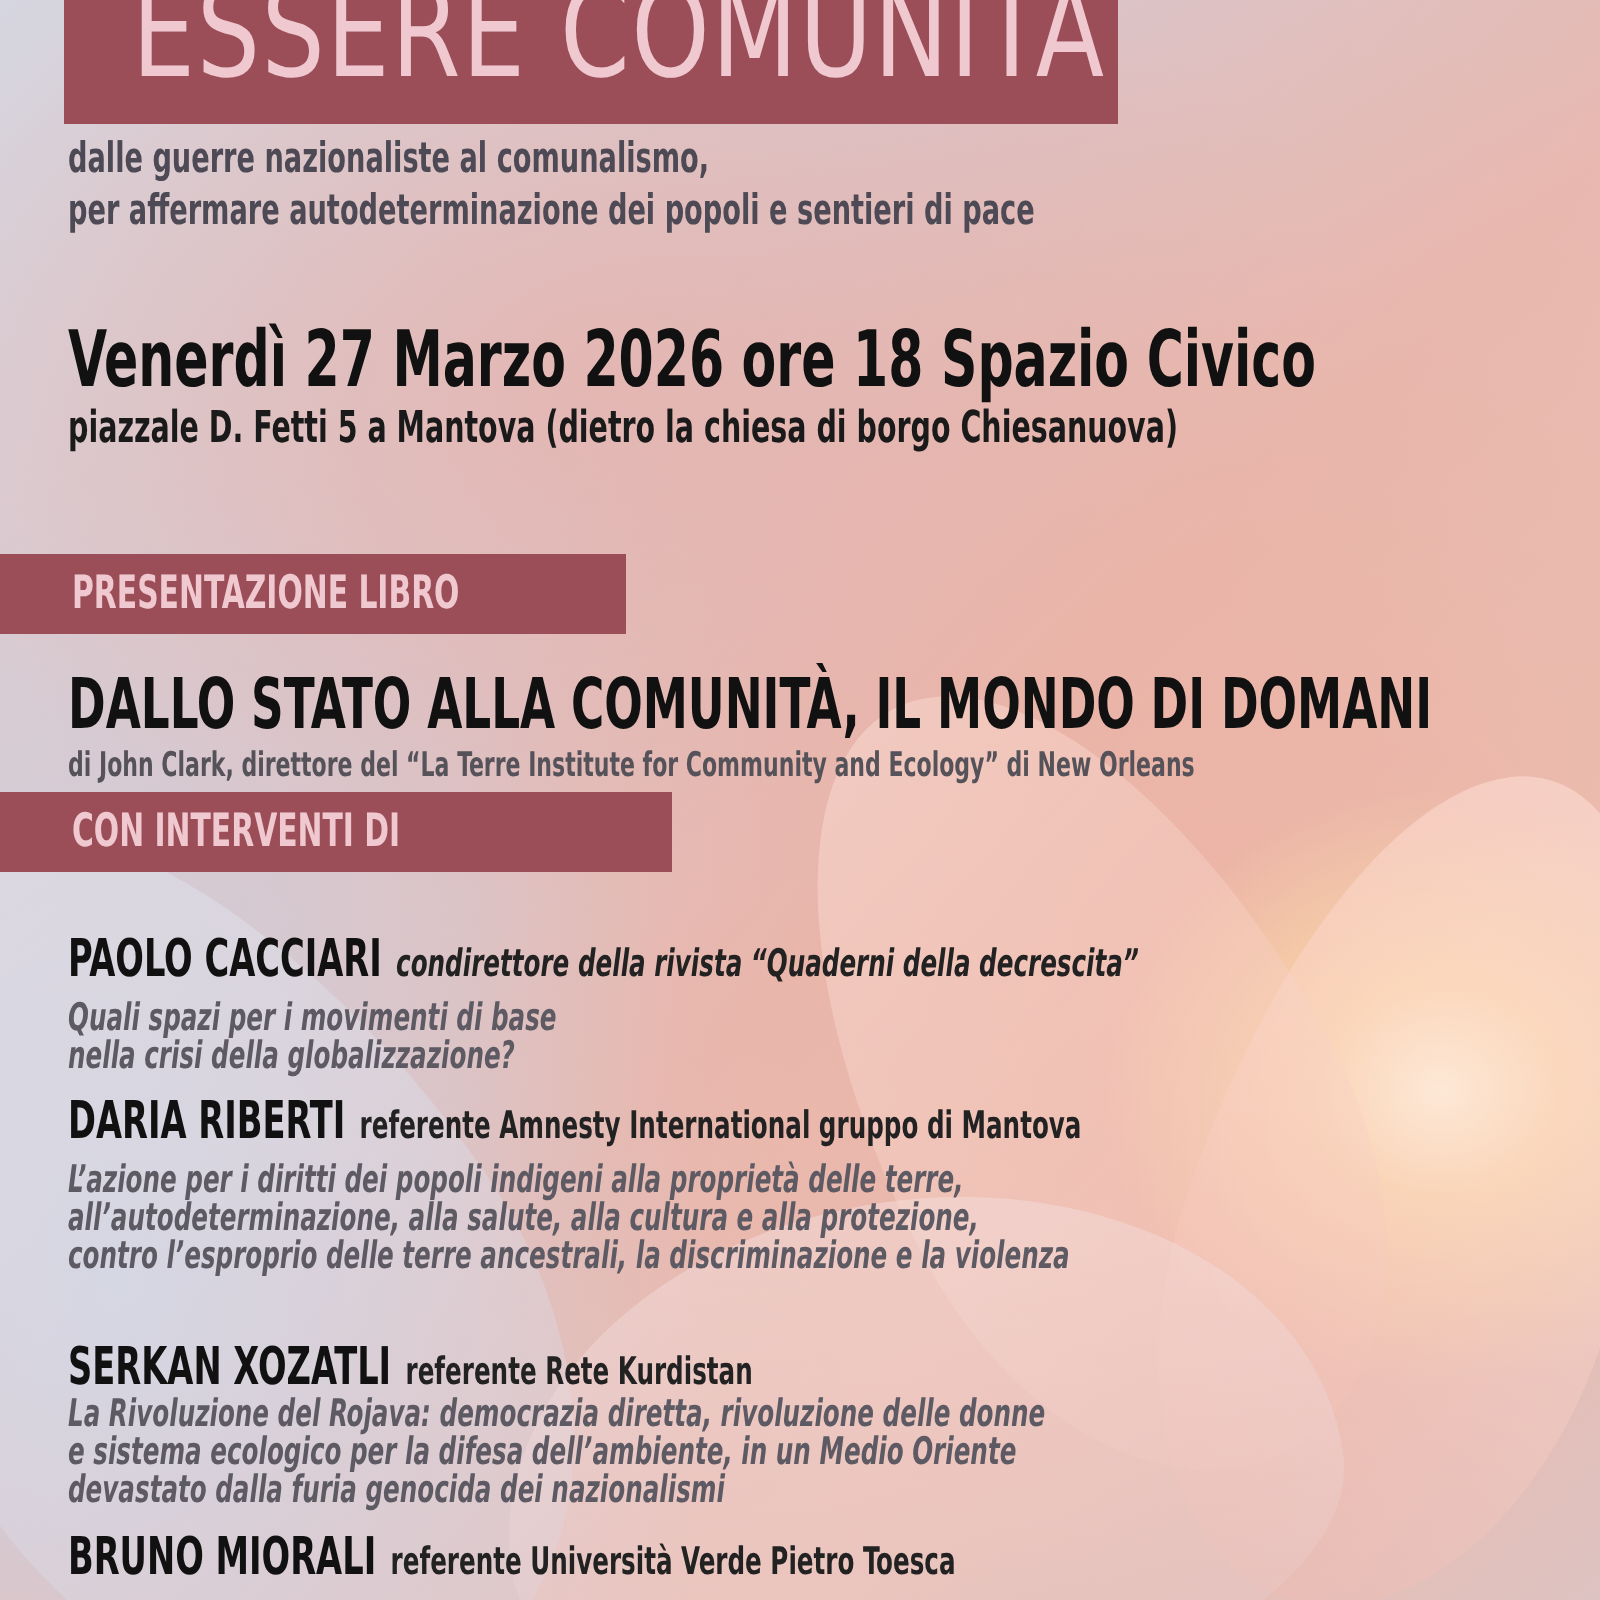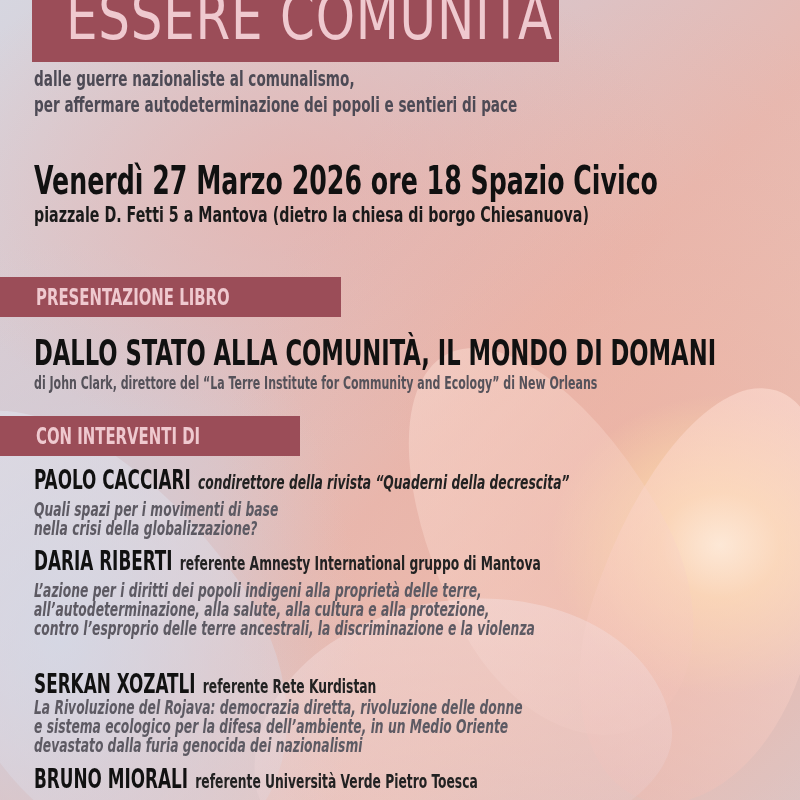--- a/index.html
+++ b/index.html
@@ -47,27 +47,27 @@
     <div class="title">ESSERE COMUNITÀ</div>
   </div>
   <div class="subtitle">
     <div>dalle guerre nazionaliste al comunalismo,</div>
     <div>per affermare autodeterminazione dei popoli e sentieri di pace</div>
   </div>
 
   <div class="date">Venerdì 27 Marzo 2026 ore 18 Spazio Civico</div>
   <div class="address">piazzale D. Fetti 5 a Mantova (dietro la chiesa di borgo Chiesanuova)</div>
 
-  <div class="sec-box" style="top:277px;width:313px;padding-left:28px;">
+  <div class="sec-box" style="top:277px;width:313px;">
     <div class="sec-label">PRESENTAZIONE LIBRO</div>
   </div>
   <div class="book-title">DALLO STATO ALLA COMUNITÀ, IL MONDO DI DOMANI</div>
   <div class="book-author">di John Clark, direttore del “La Terre Institute for Community and Ecology” di New Orleans</div>
 
-  <div class="sec-box" style="top:416px;width:300px;">
+  <div class="sec-box" style="top:396px;width:336px;">
     <div class="sec-label">CON  INTERVENTI DI</div>
   </div>
 
   <div class="sp" style="top:465px;">
     <span class="sp-name">PAOLO CACCIARI</span><span class="sp-role it">condirettore della rivista “Quaderni della decrescita”</span>
   </div>
   <div class="sp-desc" style="top:500px;">Quali spazi per i movimenti di base
 nella crisi della globalizzazione?</div>
 
   <div class="sp" style="top:546px;">

